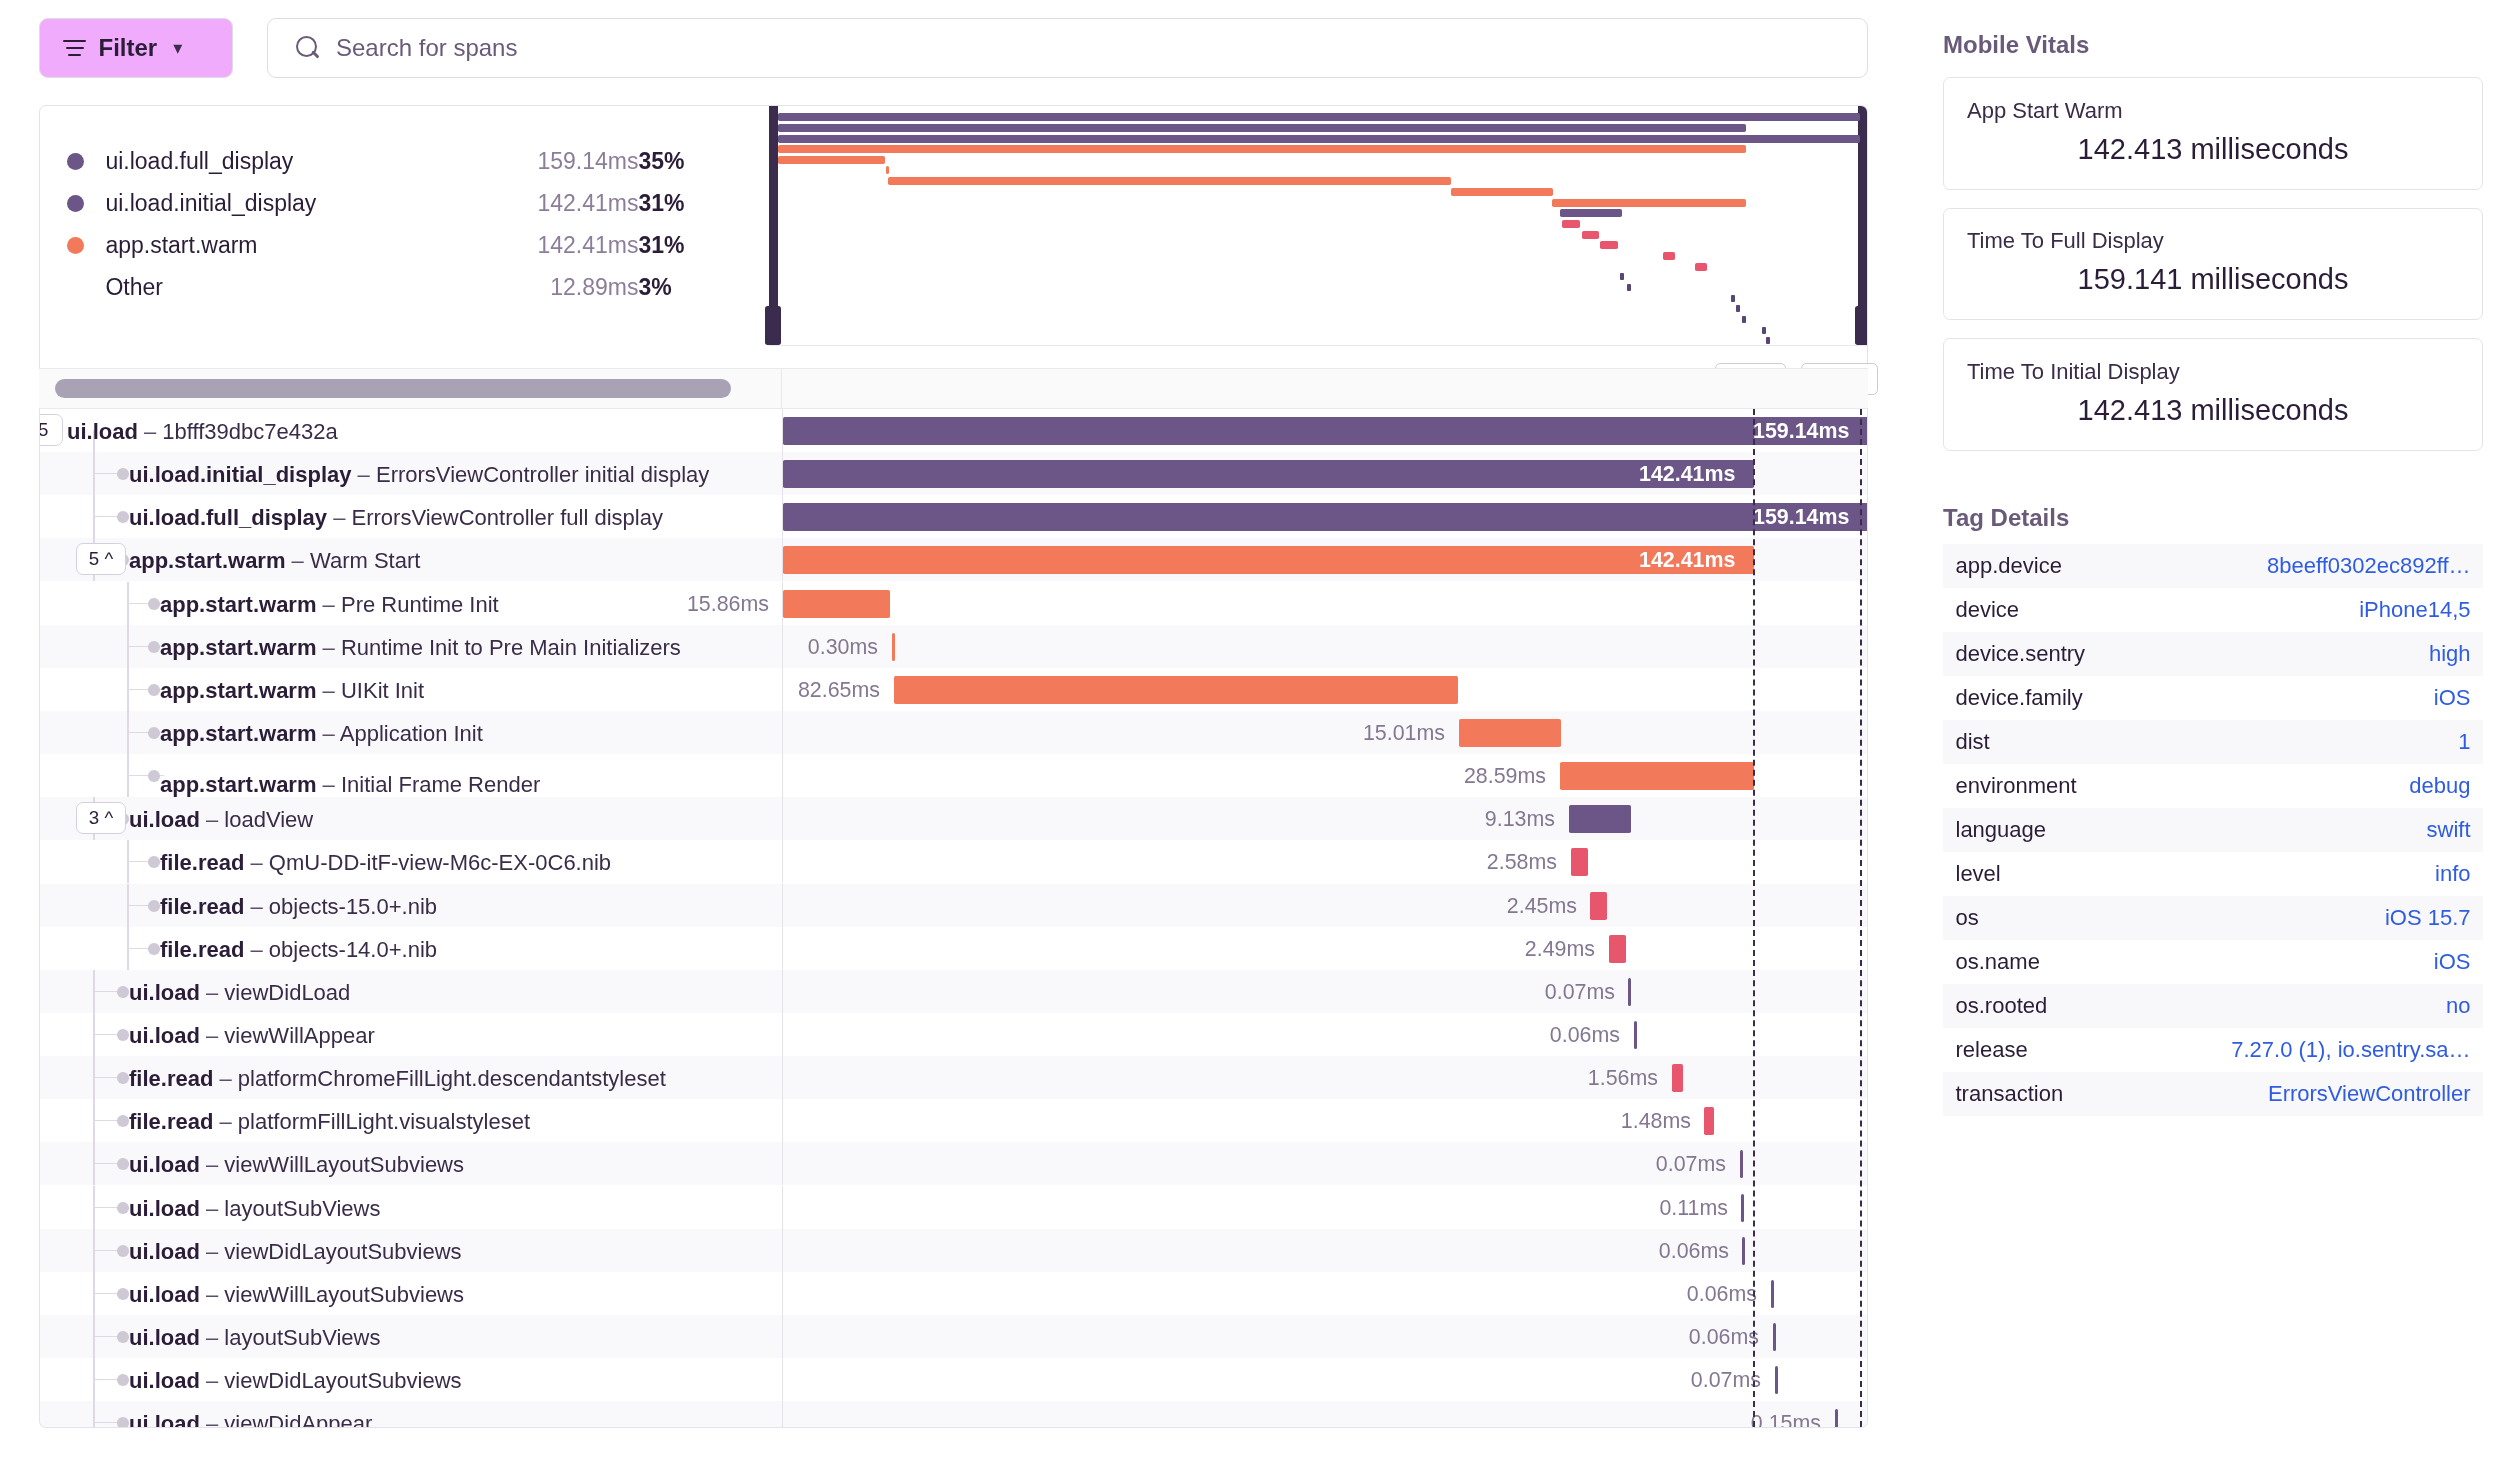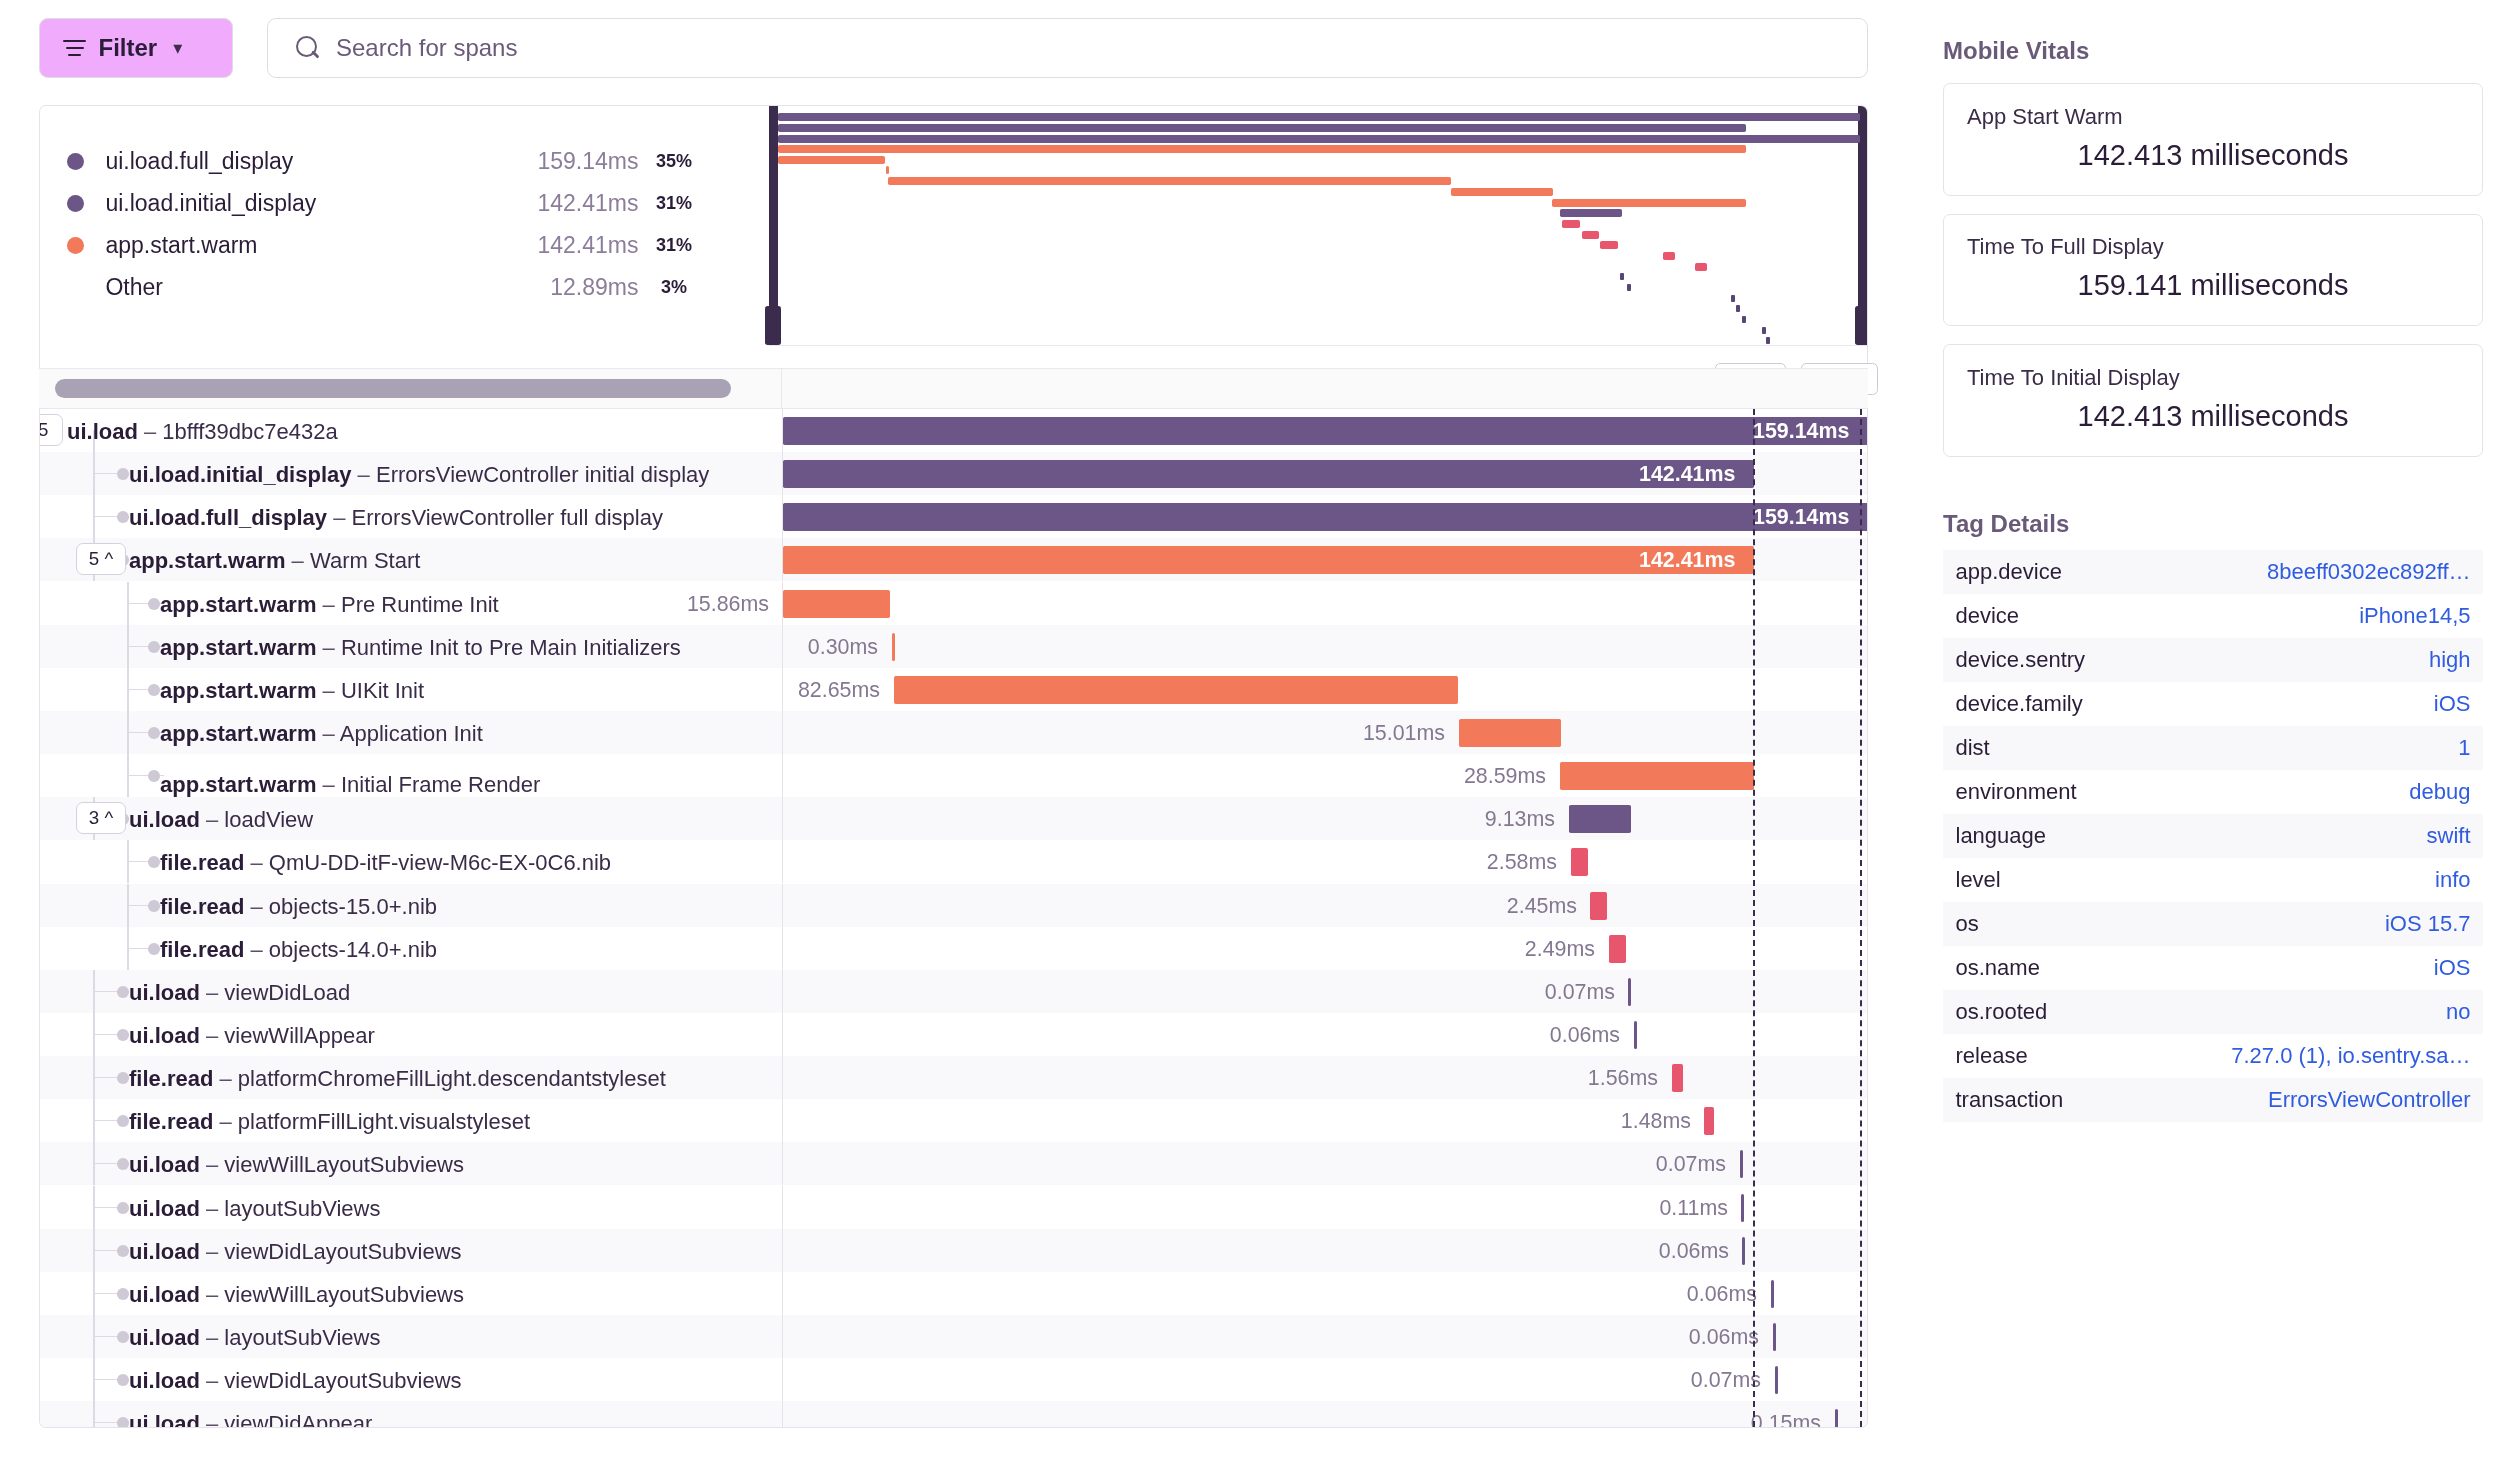--- a/index.html
+++ b/index.html
@@ -50,21 +50,21 @@
   
   .minimap-card {
     position: absolute; left: 39px; top: 105px; width: 1829px; height: 301px;
     border: 0.9px solid #e6e2ea; border-radius: 7.1px; background: #fff; overflow: hidden;
   }
   .legend { position: absolute; left: 0; top: 0; width: 729px; height: 240px; padding-top: 34px; }
   .legend-row { display: flex; align-items: center; height: 42px; padding-left: 27px; }
   .legend-dot { width: 17px; height: 17px; border-radius: 50%; flex: none; }
   .legend-name { font-size: 23px; color: #2b1d38; margin-left: 21.4px; width: 391px; }
   .legend-dur { font-size: 23px; color: #8c7d9a; width: 142px; text-align: right; }
-  .legend-pct { font-size: 18px; color: #2b1d38; font-weight: 700; width: 71px; text-align: center; }
+  .legend-pct { font-size: 23px; color: #2b1d38; font-weight: 700; width: 71px; text-align: left; }
 
   .mini-viz { position: absolute; left: 729px; top: 0; right: 0; bottom: 60px; }
   .mini-bar { position: absolute; height: 8px; border-radius: 1.8px; }
   .mini-dash { position: absolute; width: 4.4px; border-radius: 0.9px; background: #584776; }
   .mini-edge { position: absolute; top: 0; bottom: 0; width: 9px; background: #3b2b4d; }
   .mini-edge.l { left: 0; }
   .mini-edge.r { right: 0; }
   .mini-edge-cap { position: absolute; width: 16px; height: 39px; background: #3b2b4d; border-radius: 2.7px; bottom: 0; }
 
   .mini-axis {
@@ -126,21 +126,21 @@
   .bar-dur { position: absolute; top: 9.8px; font-size: 21.4px; white-space: nowrap; }
   .bar-dur.inside { color: #fff; font-weight: 700; }
   .bar-dur.outside { color: #8477917d; color: #847791; }
 
   .vline-dashed {
     position: absolute; top: 0; bottom: 0; width: 0;
     border-left: 2.7px dashed #3b2b4d;
   }
 
   
-  .sidebar { position: absolute; left: 1913px; top: 0; width: 600px; height: 1475px; padding: 10px 30px; }
+  .sidebar { position: absolute; left: 1913px; top: 0; width: 600px; height: 1475px; padding: 4px 30px; }
   .side-title { font-size: 24px; font-weight: 700; color: #6a5a7a; margin-top: 27px; }
   .vital-card {
     margin-top: 18px; border: 0.9px solid #e6e2ea; border-radius: 7.1px; background: #fff;
     padding: 19.6px 23px 23px 23px;
   }
   .vital-label { font-size: 22px; color: #3a2c48; }
   .vital-value { font-size: 29px; color: #2b1d38; margin-top: 9px; text-align: center; }
 
   .tag-title { font-size: 24px; font-weight: 700; color: #6a5a7a; margin-top: 53px; }
   .tag-table { margin-top: 12.5px; }

